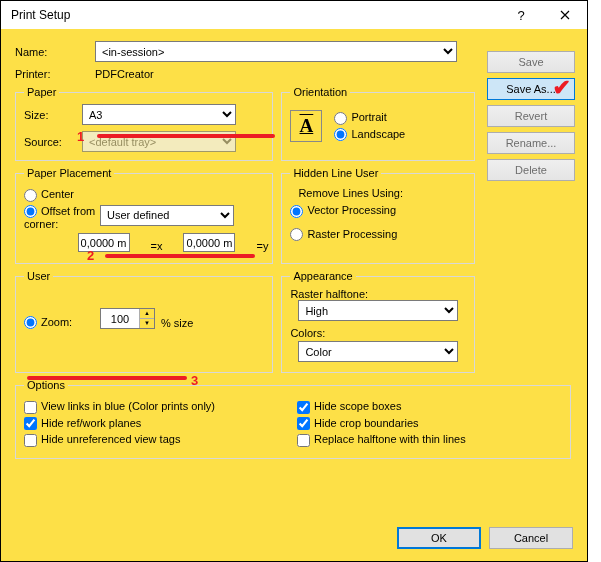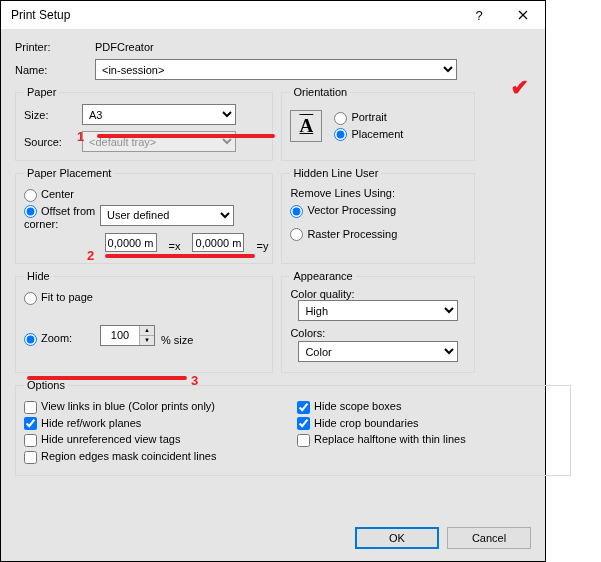--- a/index.html
+++ b/index.html
@@ -1,16 +1,16 @@
 <!DOCTYPE html>
 <html><head>
 <meta charset="utf-8">
 <style>
 body{margin:0;font-family:"Segoe UI",Tahoma,sans-serif;font-size:11px;background:#fff;color:#000}
-.dialog{width:546px;height:562px;background:#e5e5e5;border:1px solid #000;position:relative;box-sizing:border-box}
+.dialog{width:588px;height:562px;background:#fde047;border:1px solid #000;position:relative;box-sizing:border-box}
 .titlebar{height:28px;display:flex;align-items:center;background:#fff}
 .title{padding-left:10px;font-size:12px;flex:1}
 .tbtn{width:44px;height:28px;display:flex;align-items:center;justify-content:center;font-size:13px}
 .content{position:absolute;left:0;right:0;top:28px;bottom:0;padding:12px 12px 12px 14px;box-sizing:border-box}
 .row{display:flex;align-items:center;margin-bottom:6px}
 .lbl{width:80px}
 select,.fake-select{font:inherit;border:1px solid #7a7a7a;background:#fff;height:21px;box-sizing:border-box;padding:0 2px}
 select:disabled,.fake-select.disabled{background:#f0f0f0;color:#6d6d6d}
 fieldset{border:1px solid #d8d8d8;margin:0 0 6px 0;padding:6px 0 8px 8px}
 legend{padding:0 3px}
@@ -42,31 +42,38 @@
     <div class="tbtn">
       <svg width="10" height="10">
           <path d="M1 1 L9 9 M9 1 L1 9" stroke="#000" stroke-width="1.2"></path>
         </svg>
     </div>
   </div>
 
   <div class="content">
 
     <div class="row">
-      <div class="lbl">Printer:</div>
-      <div>PDFCreator</div>
-    </div>
-
-    <div class="row">
       <div class="lbl">Name:</div>
       <select style="width:362px">
         <option>&lt;in-session&gt;</option>
       </select>
     </div>
 
+    <div class="row">
+      <div class="lbl">Printer:</div>
+      <div>PDFCreator</div>
+    </div>
+
+    <div style="position:absolute;top:22px;right:12px">
+      <button class="btn dim">Save</button>
+      <button class="btn hl">Save As...</button>
+      <button class="btn dim">Revert</button>
+      <button class="btn dim">Rename...</button>
+      <button class="btn dim">Delete</button>
+    </div>
     <div class="redcheck" style="top:46px;right:16px">✔</div>
 
     <div style="display:flex;gap:8px;width:460px">
 
       <fieldset style="flex:1.15">
         <legend>Paper</legend>
         <div class="row">
           <div style="width:58px">Size:</div>
           <select style="width:154px"><option>A3</option></select>
         </div>
@@ -80,102 +87,96 @@
         <legend>Orientation</legend>
         <div style="display:flex;align-items:center;gap:12px;padding:4px 0">
           <div class="aicon">
               <span style="text-decoration:underline overline">A</span>
             </div>
           <div>
             <div class="optrow">
                 <label><input type="radio" name="or" style=""><span>Portrait</span></label>
               </div>
             <div class="optrow">
-                <label><input type="radio" name="or" checked="" style=""><span>Placement</span></label>
+                <label><input type="radio" name="or" checked="" style=""><span>Landscape</span></label>
               </div>
           </div>
         </div>
       </fieldset>
     </div>
 
     <div style="display:flex;gap:8px;width:460px">
 
       <fieldset style="flex:1.15">
         <legend>Paper Placement</legend>
         <div class="optrow">
             <label><input type="radio" name="pl" style=""><span>Center</span></label>
           </div>
         <div class="optrow" style="align-items:flex-start">
           <label style="width:76px"><input type="radio" name="pl" checked="" style=""><span>Offset from corner:</span></label>
           <select style="width:134px"><option>User defined</option></select>
         </div>
-        <div class="optrow" style="justify-content:flex-end;padding-right:4px;gap:12px">
+        <div class="optrow" style="justify-content:flex-end;padding-right:4px;gap:21px">
           <input type="text" style="width: 52px;" value="0,0000 m">
           <span>=x</span>
           <input type="text" style="width: 52px;" value="0,0000 m">
           <span>=y</span>
         </div>
       </fieldset>
 
       <fieldset style="flex:0.85">
         <legend>Hidden Line User</legend>
-        <div style="margin:2px 0 5px 0">Remove Lines Using:</div>
+        <div style="margin:2px 0 5px 8px">Remove Lines Using:</div>
         <div class="optrow">
             <label><input type="radio" name="hl" checked="" style=""><span>Vector Processing</span></label>
           </div>
         <div class="optrow" style="margin-top:10px">
             <label><input type="radio" name="hl" style=""><span>Raster Processing</span></label>
           </div>
       </fieldset>
     </div>
 
     <div style="display:flex;gap:8px;width:460px">
 
       <fieldset style="flex:1.15">
-        <legend>Hide</legend>
-        <div class="optrow">
-            <label><input type="radio" name="zm" style=""><span>Fit to page</span></label>
-          </div>
+        <legend>User</legend>
         <div class="optrow" style="margin-top:20px">
           <label style="width:76px"><input type="radio" name="zm" checked="" style=""><span>Zoom:</span></label>
           <div class="spinbox">
             <input type="text" value="100" style="">
             <div class="sp">
                 <span>▲</span>
                 <span>▼</span>
               </div>
           </div>
           <span style="margin-left:6px">% size</span>
         </div>
       </fieldset>
 
       <fieldset style="flex:0.85">
         <legend>Appearance</legend>
-        <div>Color quality:</div>
+        <div>Raster halftone:</div>
         <select style="width:160px;margin:0 0 6px 8px"><option>High</option></select>
         <div>Colors:</div>
         <select style="width:160px;margin:2px 9px 2px 8px"><option>Color</option></select>
       </fieldset>
     </div>
 
     <fieldset style="width:556px;box-sizing:border-box">
       <legend>Options</legend>
       <div style="display:flex">
         <div style="flex:1">
           <div class="optrow">
               <label><input type="checkbox" style=""><span>View links in blue (Color prints only)</span></label>
             </div>
           <div class="optrow">
               <label><input type="checkbox" checked="" style=""><span>Hide ref/work planes</span></label>
             </div>
           <div class="optrow">
               <label><input type="checkbox" style=""><span>Hide unreferenced view tags</span></label>
-            </div>
-          <div class="optrow">
-              <label><input type="checkbox" style=""><span>Region edges mask coincident lines</span></label>
             </div>
         </div>
         <div style="flex:1">
           <div class="optrow">
               <label><input type="checkbox" checked="" style=""><span>Hide scope boxes</span></label>
             </div>
           <div class="optrow">
               <label><input type="checkbox" checked="" style=""><span>Hide crop boundaries</span></label>
             </div>
           <div class="optrow">

